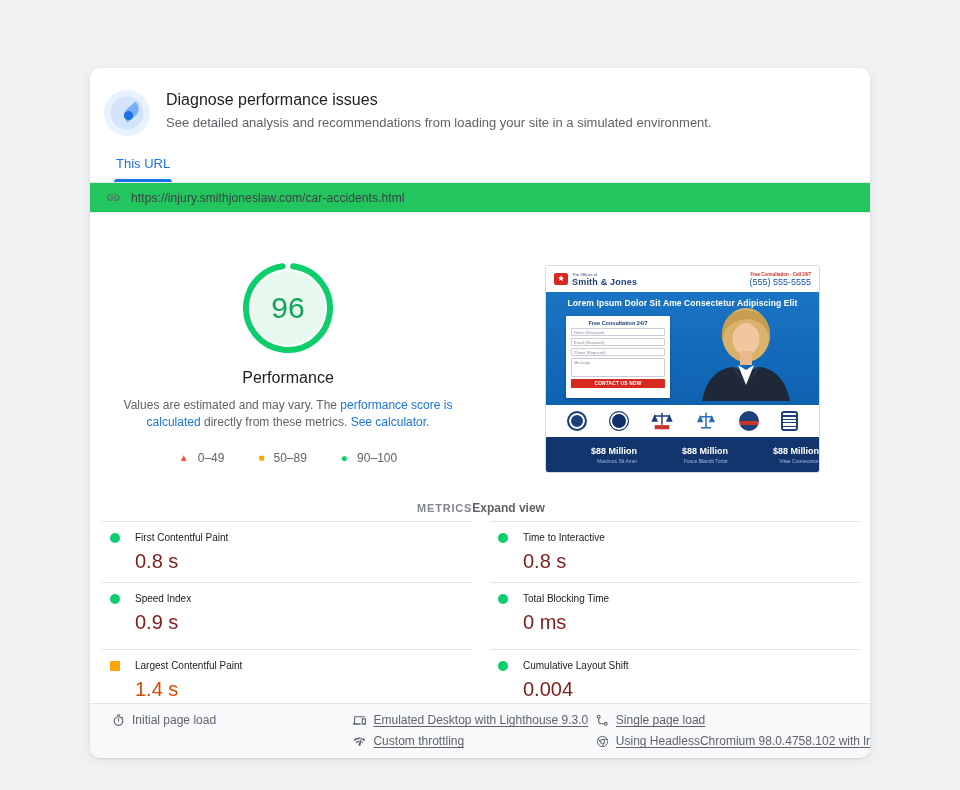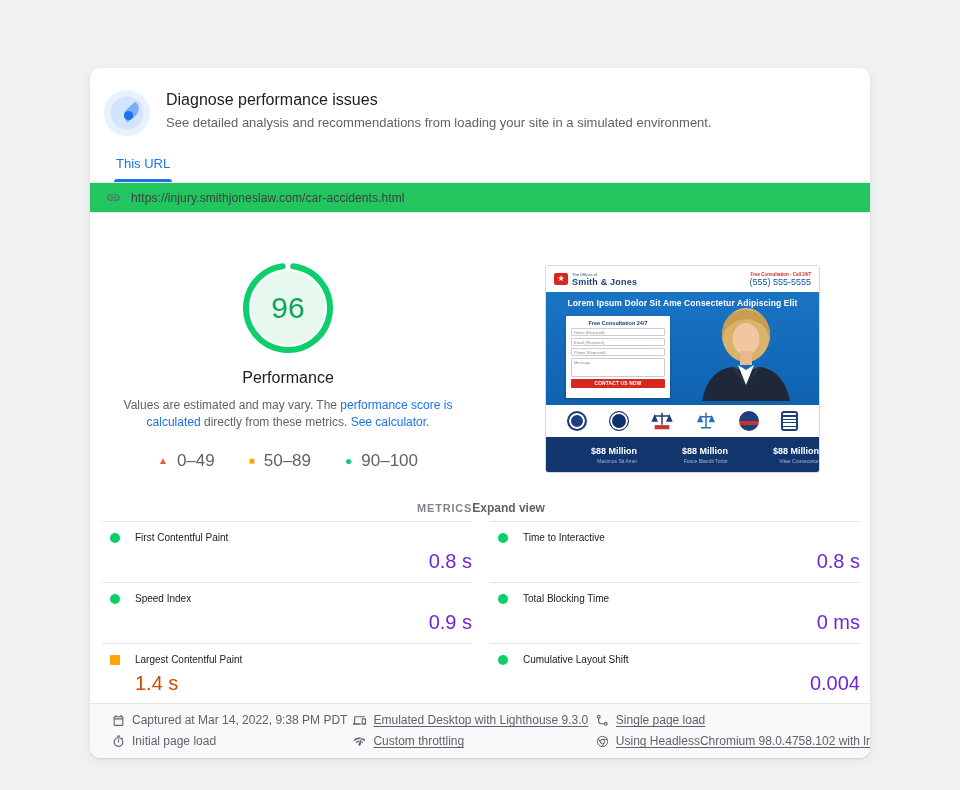--- a/index.html
+++ b/index.html
@@ -35,21 +35,21 @@
   .gauge-wrap { position:relative; width:94px; height:94px; margin:0 auto; }
   .gauge-score { position:absolute; left:0; top:0; width:94px; height:94px; display:flex; align-items:center; justify-content:center; font-size:30px; color:#0fa457; }
   .perf-label { font-size:16px; color:#202124; margin-top:14px; }
   .perf-desc { font-size:12px; line-height:17px; color:#5f6368; margin:10px auto 0; max-width:350px; }
   .perf-desc a { color:#1a73e8; text-decoration:none; cursor:pointer; }
   .legend { display:flex; justify-content:center; margin-top:20px; }
   .legend-item { display:flex; align-items:center; margin:0 17px; }
   .legend-glyph { font-size:10px; line-height:10px; }
   .legend-glyph.circle { font-size:12px; }
   .lg-red { color:#ff4e42; } .lg-orange { color:#ffa400; } .lg-green { color:#0cce6b; }
-  .legend-range { font-size:17px; color:#5f6368; margin-left:9px;text-align:center; }
+  .legend-range { font-size:12px; color:#5f6368; margin-left:9px;text-align:center; }
   
   .thumb { position:absolute; left:455px; top:52px; width:275px; height:208px; border:1px solid #d7dade; border-radius:3px; background:#fff; overflow:hidden; }
   .t-header { height:26px; display:flex; align-items:center; justify-content:space-between; padding:0 8px; background:#fff; }
   .t-brand { display:flex; align-items:center; }
   .t-flag { width:14px; height:12px; background:#d7281f; border-radius:2px; color:#fff; font-size:8px; line-height:12px; text-align:center; }
   .t-brand-text { margin-left:4px; }
   .t-brand-top { font-size:4px; color:#1d3f7a; }
   .t-brand-name { font-size:9px; font-weight:bold; color:#1d3f7a; letter-spacing:.2px; }
   .t-call { text-align:right; }
   .t-call-label { font-size:4.5px; font-weight:bold; color:#d7281f; }
@@ -76,27 +76,27 @@
   .t-stat-value { font-size:9px; font-weight:bold; color:#fff; }
   .t-stat-label { font-size:5px; color:#9fb6da; margin-top:2px; }
   
   .metrics-head { position:absolute; left:12px; right:10px; top:288px; display:flex; justify-content:center; align-items:baseline;font-weight:bold; }
   .metrics-title { font-size:11px; color:#80868b; letter-spacing:.8px; }
   .expand-view { font-size:12px; color:#5f6368; cursor:pointer; }
   .metrics-grid { position:absolute; top:308px; left:12px; right:10px; display:flex; }
   .m-col { width:370px; }
   .m-col + .m-col { margin-left:18px; }
   .m-cell { border-top:1px solid #e3e6e8; height:61px; padding:10px 0 0 8px; }
-  .m-col .m-cell:last-child { border-bottom:1px solid #404040; }
+  .m-col .m-cell:last-child { border-bottom:5px solid #404040;margin-top:6px; }
   .m-row1 { display:flex; align-items:center; }
   .m-dot { width:10px; height:10px; border-radius:50%; background:#0cce6b; flex:0 0 10px; }
   .m-dot.square { border-radius:1px; background:#ffa400; }
   .m-name { font-size:10px; color:#202124; margin-left:15px; }
   .m-value { font-size:20px; margin:7px 0 0 25px; }
-  .val-good { color:#6d28d9;text-align:right; }
+  .val-good { color:#7f1d1d; }
   .val-average { color:#d04a02; }
   
   .run-footer { position:absolute; left:0; right:0; bottom:0; height:55px; background:#f8f9fa; border-top:1px solid #e3e6e8; border-radius:0 0 10px 10px; padding:9px 0 0 22px; display:flex; }
   .rf-col1 { width:256px; } .rf-col2 { width:257px; } .rf-col3 { flex:1; }
   .rf-item { display:flex; align-items:center; margin-bottom:7px; font-size:12px; color:#5f6368; white-space:nowrap; }
   .rf-item svg { margin-right:7px; flex:0 0 auto; }
   .rf-underline { text-decoration:underline; text-underline-offset:2px; cursor:pointer; }
 </style>
 </head>
 <body>
@@ -291,26 +291,20 @@
           <div class="m-value val-good">0.004</div>
         </div>
       </div>
     </div>
   </div>
 
   <div class="run-footer">
     <div class="rf-col1">
       <div class="rf-item">
         <svg width="13" height="13" viewBox="0 0 24 24" fill="#5f6368">
-            <path d="M19 4h-1V2h-2v2H8V2H6v2H5c-1.1 0-2 .9-2 2v14c0 1.1.9 2 2 2h14c1.1 0 2-.9 2-2V6c0-1.1-.9-2-2-2zm0 16H5V10h14v10zM5 8V6h14v2H5z"></path>
-          </svg>
-        <span>Captured at Mar 14, 2022, 9:38 PM PDT</span>
-      </div>
-      <div class="rf-item">
-        <svg width="13" height="13" viewBox="0 0 24 24" fill="#5f6368">
             <path d="M15 1H9v2h6V1zm-2 13h-2V8h2v6zm6.03-6.61l1.42-1.42c-.43-.51-.9-.99-1.41-1.41l-1.42 1.42C16.07 4.74 14.12 4 12 4c-4.97 0-9 4.03-9 9s4.02 9 9 9 9-4.03 9-9c0-2.12-.74-4.07-1.97-5.61zM12 20c-3.87 0-7-3.13-7-7s3.13-7 7-7 7 3.13 7 7-3.13 7-7 7z"></path>
           </svg>
         <span>Initial page load</span>
       </div>
     </div>
     <div class="rf-col2">
       <div class="rf-item">
         <svg width="13" height="13" viewBox="0 0 24 24" fill="#5f6368">
             <path d="M4 6h18V4H4c-1.1 0-2 .9-2 2v11H0v3h14v-3H4V6zm19 2h-6c-.55 0-1 .45-1 1v10c0 .55.45 1 1 1h6c.55 0 1-.45 1-1V9c0-.55-.45-1-1-1zm-1 9h-4v-7h4v7z"></path>
           </svg>

